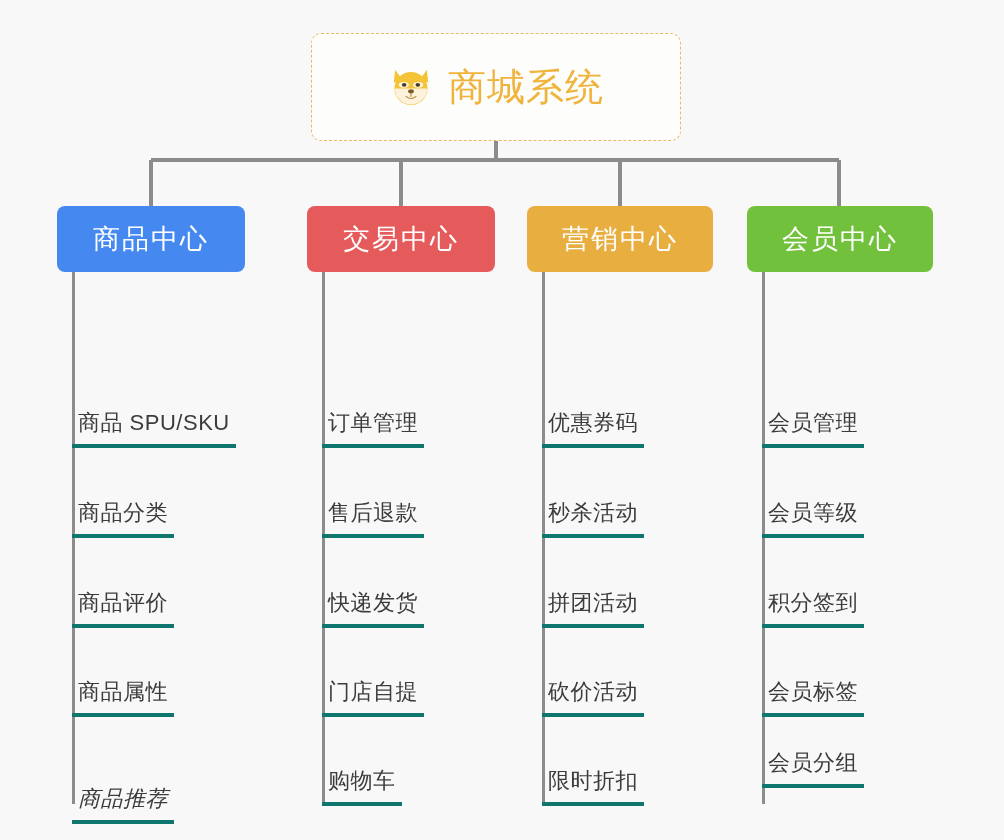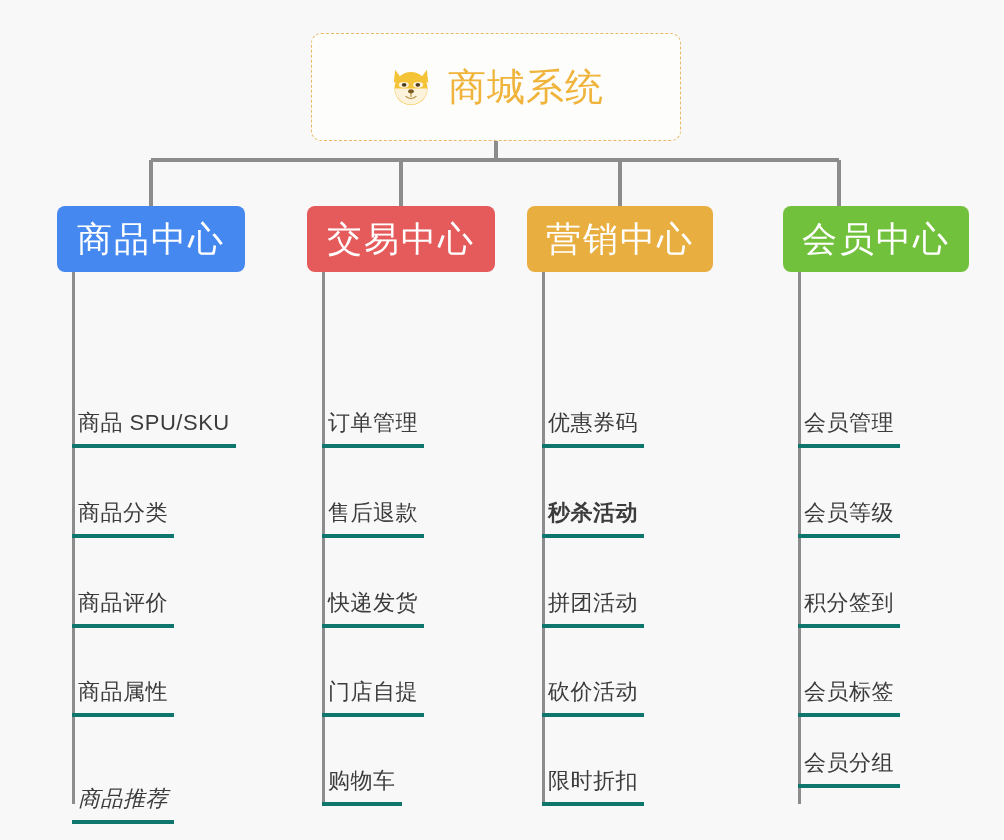--- a/index.html
+++ b/index.html
@@ -65,21 +65,21 @@
     position: absolute;
     top: 206px;
   }
   .cat-box {
     height: 66px;
     border-radius: 8px;
     display: flex;
     align-items: center;
     justify-content: center;
     color: #ffffff;
-    font-size: 35px;
+    font-size: 27px;
     letter-spacing: 2px;
     box-sizing: border-box;
   }
   .spine {
     position: absolute;
     top: 66px;
     width: 3px;
     background: #8c8c8c;
   }
   .leaf-list {
@@ -105,21 +105,21 @@
   
   .col-0 { left: 57px; }
   .col-0 .cat-box { width: 188px; background: #4589f0; }
   .col-0 .spine { left: 15px; height: 532px; }
   .col-1 { left: 307px; }
   .col-1 .cat-box { width: 188px; background: #e55a5a; }
   .col-1 .spine { left: 15px; height: 532px; }
   .col-2 { left: 527px; }
   .col-2 .cat-box { width: 186px; background: #e8ae3f; }
   .col-2 .spine { left: 15px; height: 532px; }
-  .col-3 { left: 747px; margin-left: 36px; }
+  .col-3 { left: 747px; }
   .col-3 .cat-box { width: 186px; background: #72c13c; }
   .col-3 .spine { left: 15px; height: 532px; }
 </style>
 </head>
 <body>
 
 <div id="mindmap">
 
   <div class="root-node">
     <span class="root-emoji">
@@ -206,21 +206,21 @@
 
   <div class="column col-2">
     <div class="cat-box">
       <span>营销中心</span>
     </div>
     <div class="spine"></div>
     <ul class="leaf-list">
       <li class="leaf" style="left:15px; top:136px;">
         <span class="leaf-label">优惠券码</span>
       </li>
-      <li class="leaf" style="left:15px; top:226px;font-weight:bold;">
+      <li class="leaf" style="left:15px; top:226px;">
         <span class="leaf-label">秒杀活动</span>
       </li>
       <li class="leaf" style="left:15px; top:316px;">
         <span class="leaf-label">拼团活动</span>
       </li>
       <li class="leaf" style="left:15px; top:405px;">
         <span class="leaf-label">砍价活动</span>
       </li>
       <li class="leaf" style="left:15px; top:494px;">
         <span class="leaf-label">限时折扣</span>

